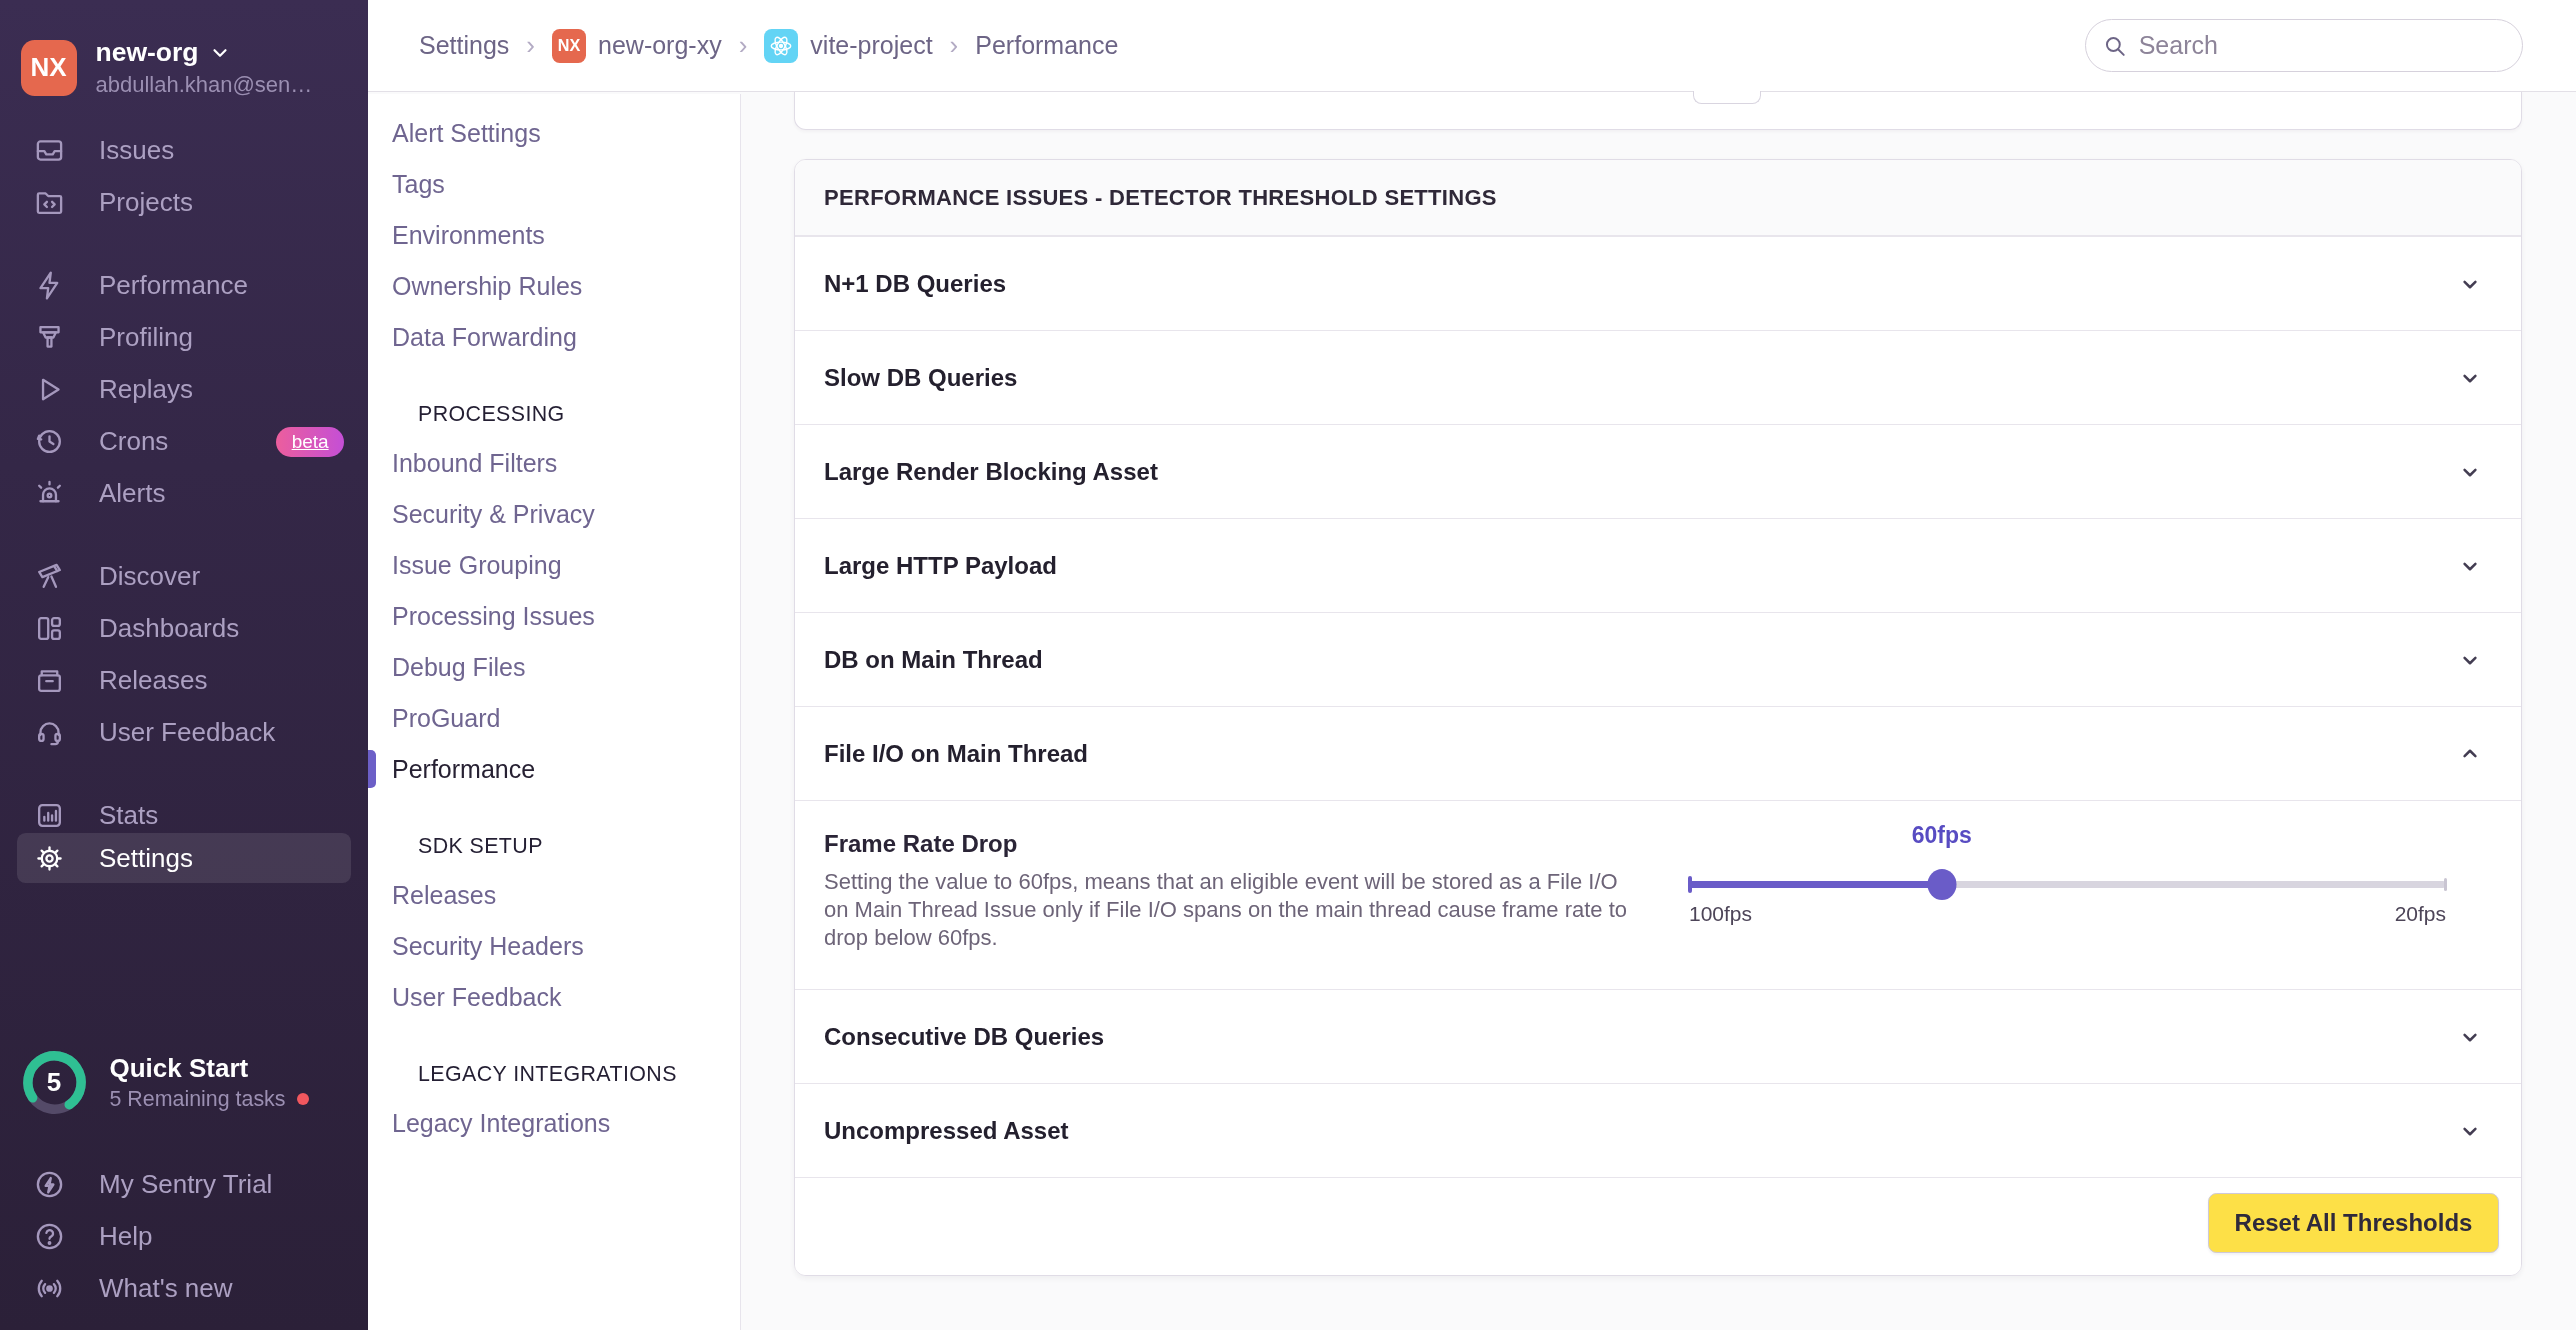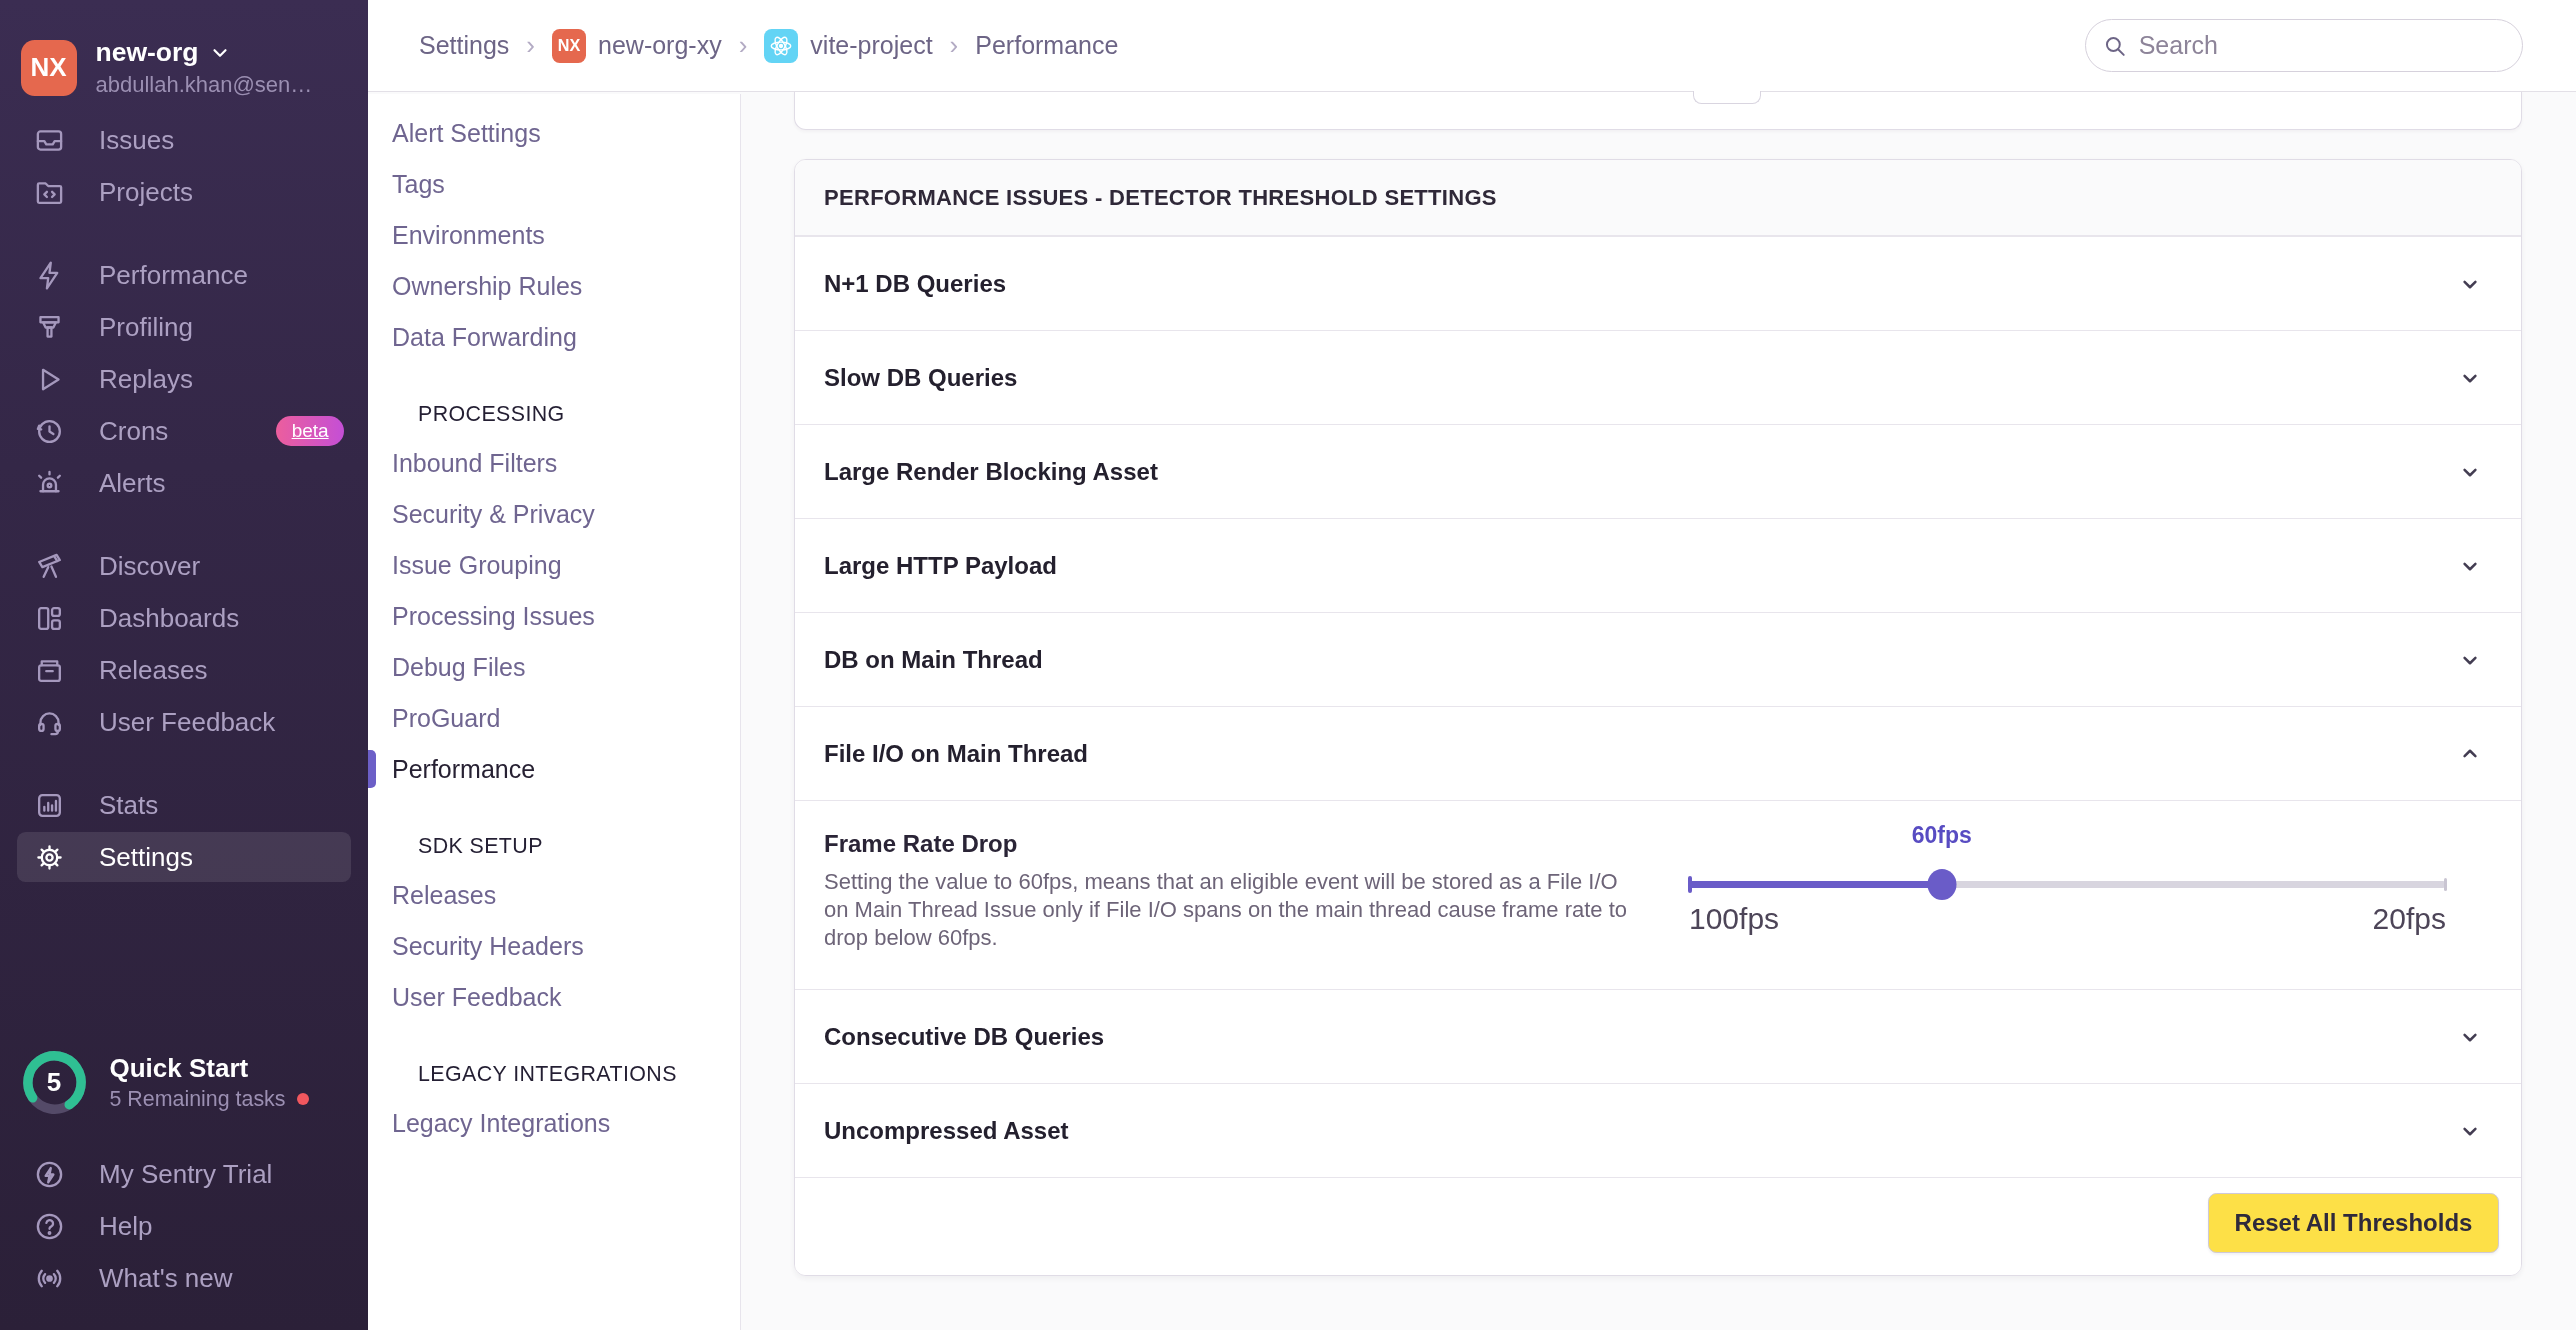--- a/index.html
+++ b/index.html
@@ -21,21 +21,21 @@
     background:linear-gradient(180deg,#3b2d52 0%,#342747 35%,#2b2038 100%);color:var(--sidebar-text);}
   .org-header{display:flex;align-items:center;gap:19px;padding:26px 0 0 20.5px;height:109px;cursor:pointer;}
   .org-avatar{width:56px;height:56px;border-radius:13.7px;background:#e5684e;color:#fff;
     display:flex;align-items:center;justify-content:center;font-size:26px;font-weight:700;}
   .org-name-line{display:flex;align-items:center;gap:10.3px;color:#fff;font-size:26.5px;font-weight:700;}
   .org-email{font-size:22px;color:#9b8fb2;margin-top:3.4px;max-width:257px;white-space:nowrap;overflow:hidden;}
   .chev-sm{stroke:#fff;fill:none;stroke-width:2.4;stroke-linecap:round;stroke-linejoin:round;}
 
   .side-group{margin-top:31px;}
   .side-group.first{margin-top:5.1px;}
-  .side-item{display:flex;align-items:center;height:52px;padding:0 24px 0 34px;font-size:26px;cursor:pointer;}
+  .side-item{display:flex;align-items:flex-end;height:52px;padding:0 24px 0 34px;font-size:26px;cursor:pointer;}
   .side-item .icn{width:31px;height:31px;margin-right:34px;flex:0 0 31px;color:#a598bd;}
   .side-item.active-wrap{padding:0 17px;}
   .side-item-pill{display:flex;align-items:center;width:100%;height:50px;border-radius:8.6px;
     background:rgba(255,255,255,.10);color:#fff;padding:0 0 0 17px;}
   .side-item-pill .icn{width:31px;height:31px;margin-right:34px;color:#fff;}
   .badge-beta{margin-left:auto;background:linear-gradient(90deg,#ec5e9d,#c44fd6);color:#fff;
     font-size:19px;padding:4.3px 15.4px;border-radius:15.4px;text-decoration:underline;}
   svg.ln{fill:none;stroke:currentColor;stroke-width:1.8;stroke-linecap:round;stroke-linejoin:round;}
 
   .quick-start{position:absolute;left:20.5px;top:1049px;display:flex;align-items:center;gap:22px;cursor:pointer;}
@@ -98,21 +98,21 @@
   .detail-desc{position:absolute;left:29px;top:67px;width:812px;font-size:22px;line-height:28px;color:#6d6478;}
   .slider-block{position:absolute;left:894px;top:0;width:757px;height:100%;}
   .slider-value{position:absolute;top:20.5px;transform:translateX(-50%);font-size:23px;font-weight:700;color:#584cc2;}
   .slider-track{position:absolute;left:0;right:0;top:80px;height:6.8px;background:#d8d5df;border-radius:3.4px;}
   .slider-fill{position:absolute;left:0;top:0;height:6.8px;background:#6a5cc8;border-radius:3.4px 0 0 3.4px;}
   .cap-l{position:absolute;left:-0.9px;top:-5.1px;width:4.3px;height:17px;background:#6a5cc8;border-radius:2.6px;}
   .cap-r{position:absolute;right:-0.9px;top:-3.4px;width:3.4px;height:13.7px;background:#c9c5d2;border-radius:2.6px;}
   .slider-thumb{position:absolute;top:-12px;width:29px;height:31px;border-radius:50%;background:#6a5cc8;
     transform:translateX(-50%);cursor:grab;}
   .slider-labels{position:absolute;left:0;right:0;top:101px;display:flex;justify-content:space-between;
-    font-size:30px;color:#4d4558;}
+    font-size:21px;color:#4d4558;}
   .panel-footer{height:98px;border-top:1.7px solid var(--divider);position:relative;border-radius:0 0 10.3px 10.3px;background:#fff;}
   .reset-btn{position:absolute;right:22px;top:15.4px;width:291px;height:60px;background:#fde047;
     border:1.7px solid #cfc9d6;border-radius:8.6px;font-size:24px;font-weight:700;color:#2f2a3b;
     font-family:"Liberation Sans",sans-serif;cursor:pointer;box-shadow:0 1.7px 2.6px rgba(40,30,60,.06);}
 </style>
 </head>
 <body>
 
 <div class="app">
 

